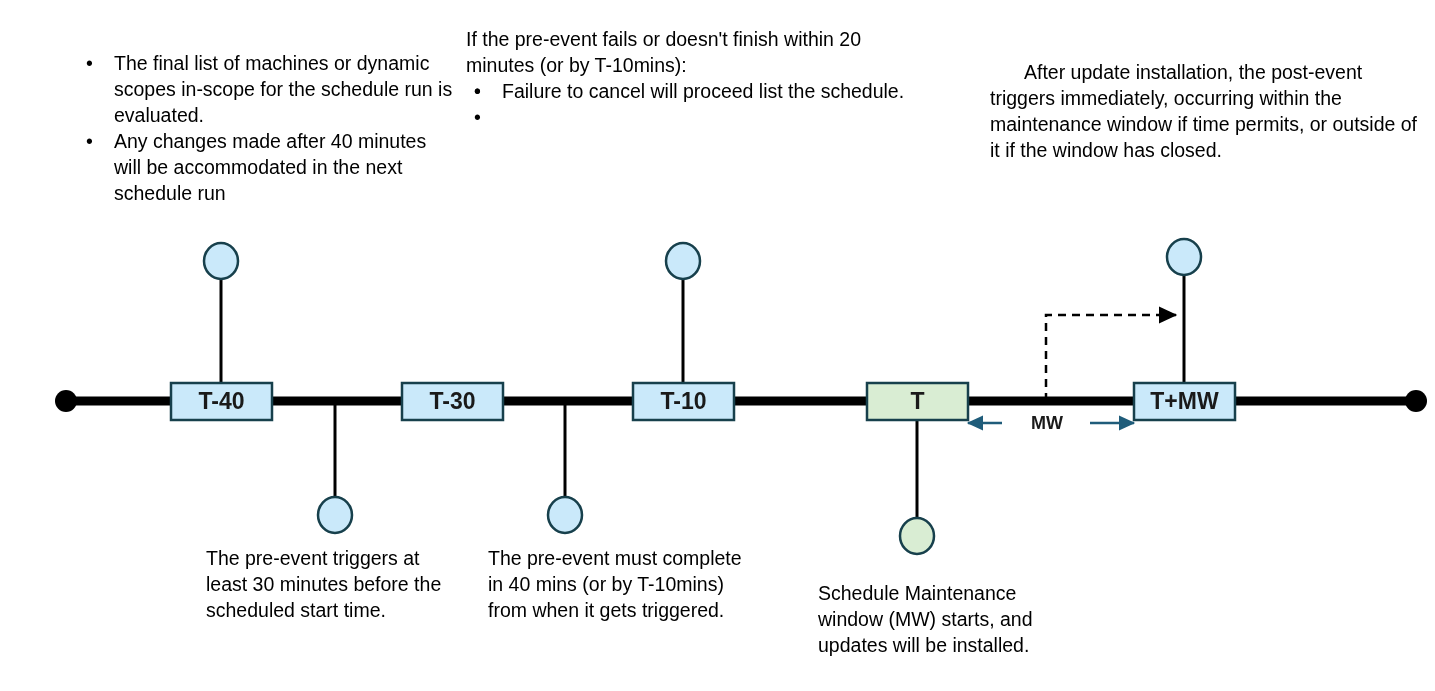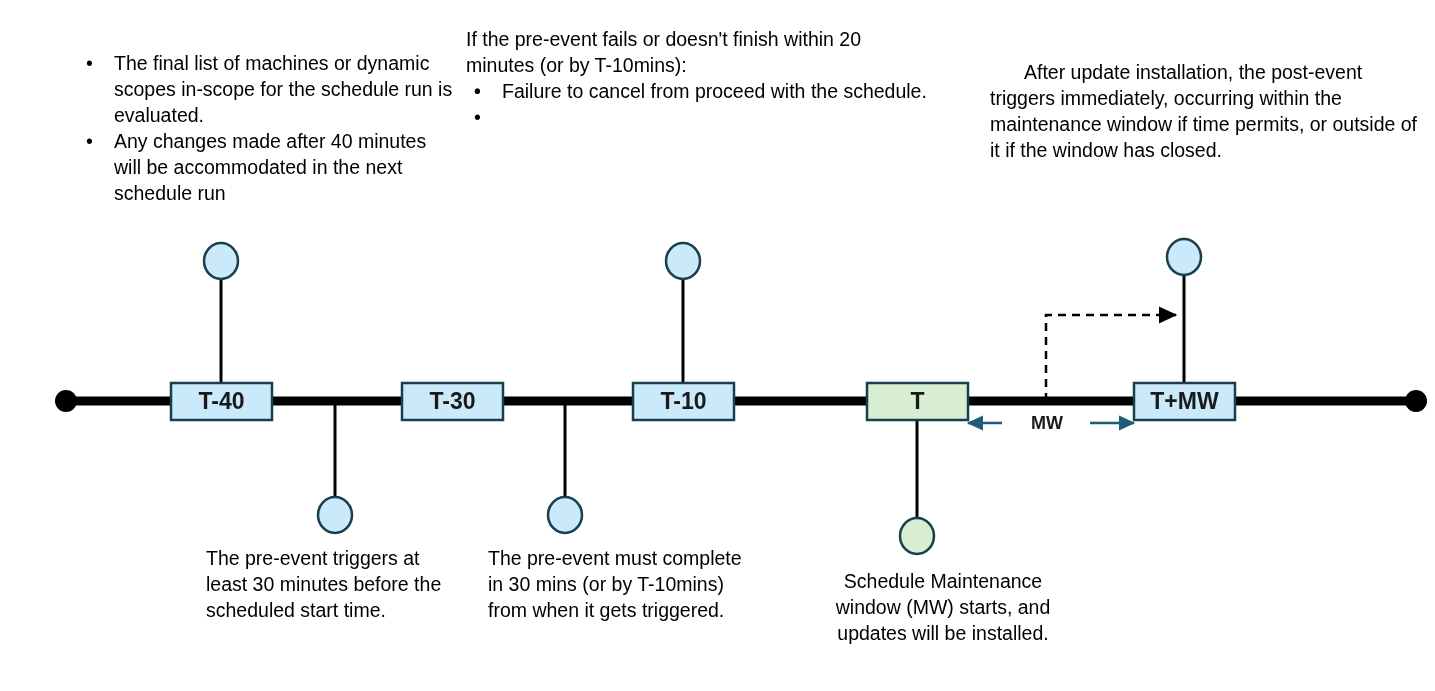--- a/index.html
+++ b/index.html
@@ -51,21 +51,21 @@
   #note-right .indent { text-indent: 34px; }
 
   .caption {
     position: absolute;
     font-size: 19.5px;
     line-height: 26px;
     color: #000000;
   }
   #cap-pre-event   { left: 206px; top: 545px; width: 250px; }
   #cap-complete    { left: 488px; top: 545px; width: 260px; }
-  #cap-mw          { left: 818px; top: 568px; width: 250px; text-align: center; }
+  #cap-mw          { left: 818px; top: 580px; width: 250px; text-align: left; }
 
   
   #timeline-svg {
     position: absolute;
     left: 0;
     top: 0;
     width: 1435px;
     height: 691px;
   }
 
@@ -103,34 +103,34 @@
 </div>
 
 <div class="note" id="note-mid">
   <p class="lead">If the pre-event fails or doesn't finish within 20 minutes (or by T-10mins):</p>
   <ul>
     <li>
       <span class="bullet">•</span>
     </li>
     <li>
       <span class="bullet">•</span>
-      <span>Failure to cancel from proceed with the schedule.</span>
+      <span>Failure to cancel will proceed list the schedule.</span>
     </li>
     <li>
       <span class="bullet">•</span>
     </li>
   </ul>
 </div>
 
 <div class="note" id="note-right">
   <p class="lead indent">After update installation, the post-event triggers immediately, occurring within the maintenance window if time permits, or outside of it if the window has closed.</p>
 </div>
 
 <div class="caption" id="cap-pre-event">The pre-event triggers at least 30 minutes before the scheduled start time.</div>
-<div class="caption" id="cap-complete">The pre-event must complete in 30 mins (or by T-10mins) from when it gets triggered.</div>
+<div class="caption" id="cap-complete">The pre-event must complete in 40 mins (or by T-10mins) from when it gets triggered.</div>
 <div class="caption" id="cap-mw">Schedule Maintenance window (MW) starts, and updates will be installed.</div>
 
 <svg id="timeline-svg" viewBox="0 0 1435 691">
   <defs>
     <marker id="arrow-black" markerWidth="8" markerHeight="8" refX="7" refY="4" orient="auto" markerUnits="strokeWidth">
       <path d="M0,0.5 L7.5,4 L0,7.5 z" fill="#000000"></path>
     </marker>
     <marker id="arrow-teal-end" markerWidth="7" markerHeight="7" refX="6" refY="3.5" orient="auto" markerUnits="strokeWidth">
       <path d="M0,0.5 L6.5,3.5 L0,6.5 z" fill="#1F5C7A"></path>
     </marker>

